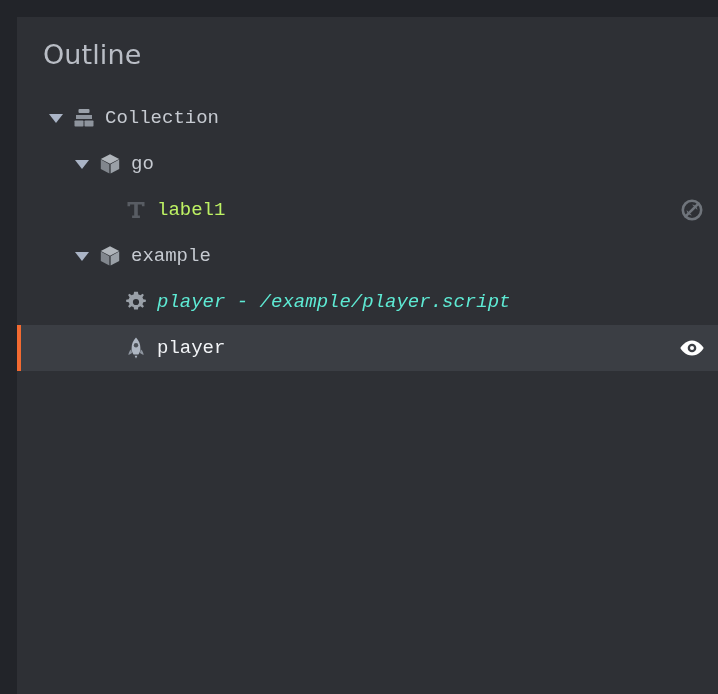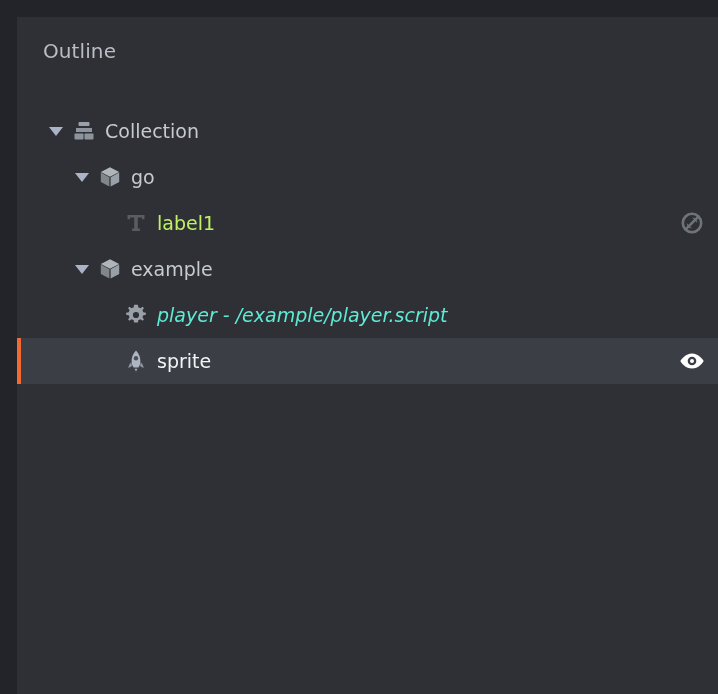--- a/index.html
+++ b/index.html
@@ -21,31 +21,32 @@
     top: 17px;
     right: 0px;
     bottom: 0px;
     background: #2e3035;
   }
 
   #panel-header {
     position: absolute;
     left: 26px;
     top: 22px;
-    font-size: 20px;
+    font-size: 27px;
     color: #b9bdc5;
     letter-spacing: 0.1px;
     white-space: nowrap;
   }
 
   #tree {
     position: absolute;
     left: 0;
     right: 0;
-    top: 91px;
+    top: 78px;
+    font-family: Liberation Mono, monospace;
   }
 
   .tree-row {
     position: relative;
     height: 46px;
     display: flex;
     align-items: center;
     box-sizing: border-box;
   }
 
@@ -214,21 +215,21 @@
           <div class="twisty empty"></div>
           <div class="node-icon">
             <svg width="24" height="24" viewBox="0 0 24 24">
               <path d="M12 1.6 c3.0 3.0 4.4 7.0 4.4 10.6 c0 2.4 -0.8 4.6 -2.0 6.2 h-4.8 c-1.2 -1.6 -2.0 -3.8 -2.0 -6.2 c0 -3.6 1.4 -7.6 4.4 -10.6 z" fill="#aeb6c2"></path>
               <circle cx="12" cy="9.3" r="2.2" fill="#4b5057"></circle>
               <path d="M7.3 13.2 c-1.9 1.5 -2.8 3.6 -2.9 5.9 c1.6 -0.6 2.6 -1.1 3.6 -2.0 z" fill="#8e959f"></path>
               <path d="M16.7 13.2 c1.9 1.5 2.8 3.6 2.9 5.9 c-1.6 -0.6 -2.6 -1.1 -3.6 -2.0 z" fill="#8e959f"></path>
               <path d="M10.6 19.7 h2.8 l-1.4 2.7 z" fill="#aeb6c2"></path>
             </svg>
           </div>
-          <div class="node-label selected-label">sprite</div>
+          <div class="node-label selected-label">player</div>
         </div>
         <div class="vis-toggle">
           <svg width="26" height="20" viewBox="0 0 26 20">
             <path d="M13 2.4 C6.6 2.4 2.2 8.2 1.3 10 c0.9 1.8 5.3 7.6 11.7 7.6 S23.8 11.8 24.7 10 C23.8 8.2 19.4 2.4 13 2.4 z" fill="#ffffff"></path>
             <circle cx="13" cy="10" r="4.3" fill="#3b3e44"></circle>
             <circle cx="13" cy="10" r="2.0" fill="#ffffff"></circle>
           </svg>
         </div>
       </div>
     </div>

